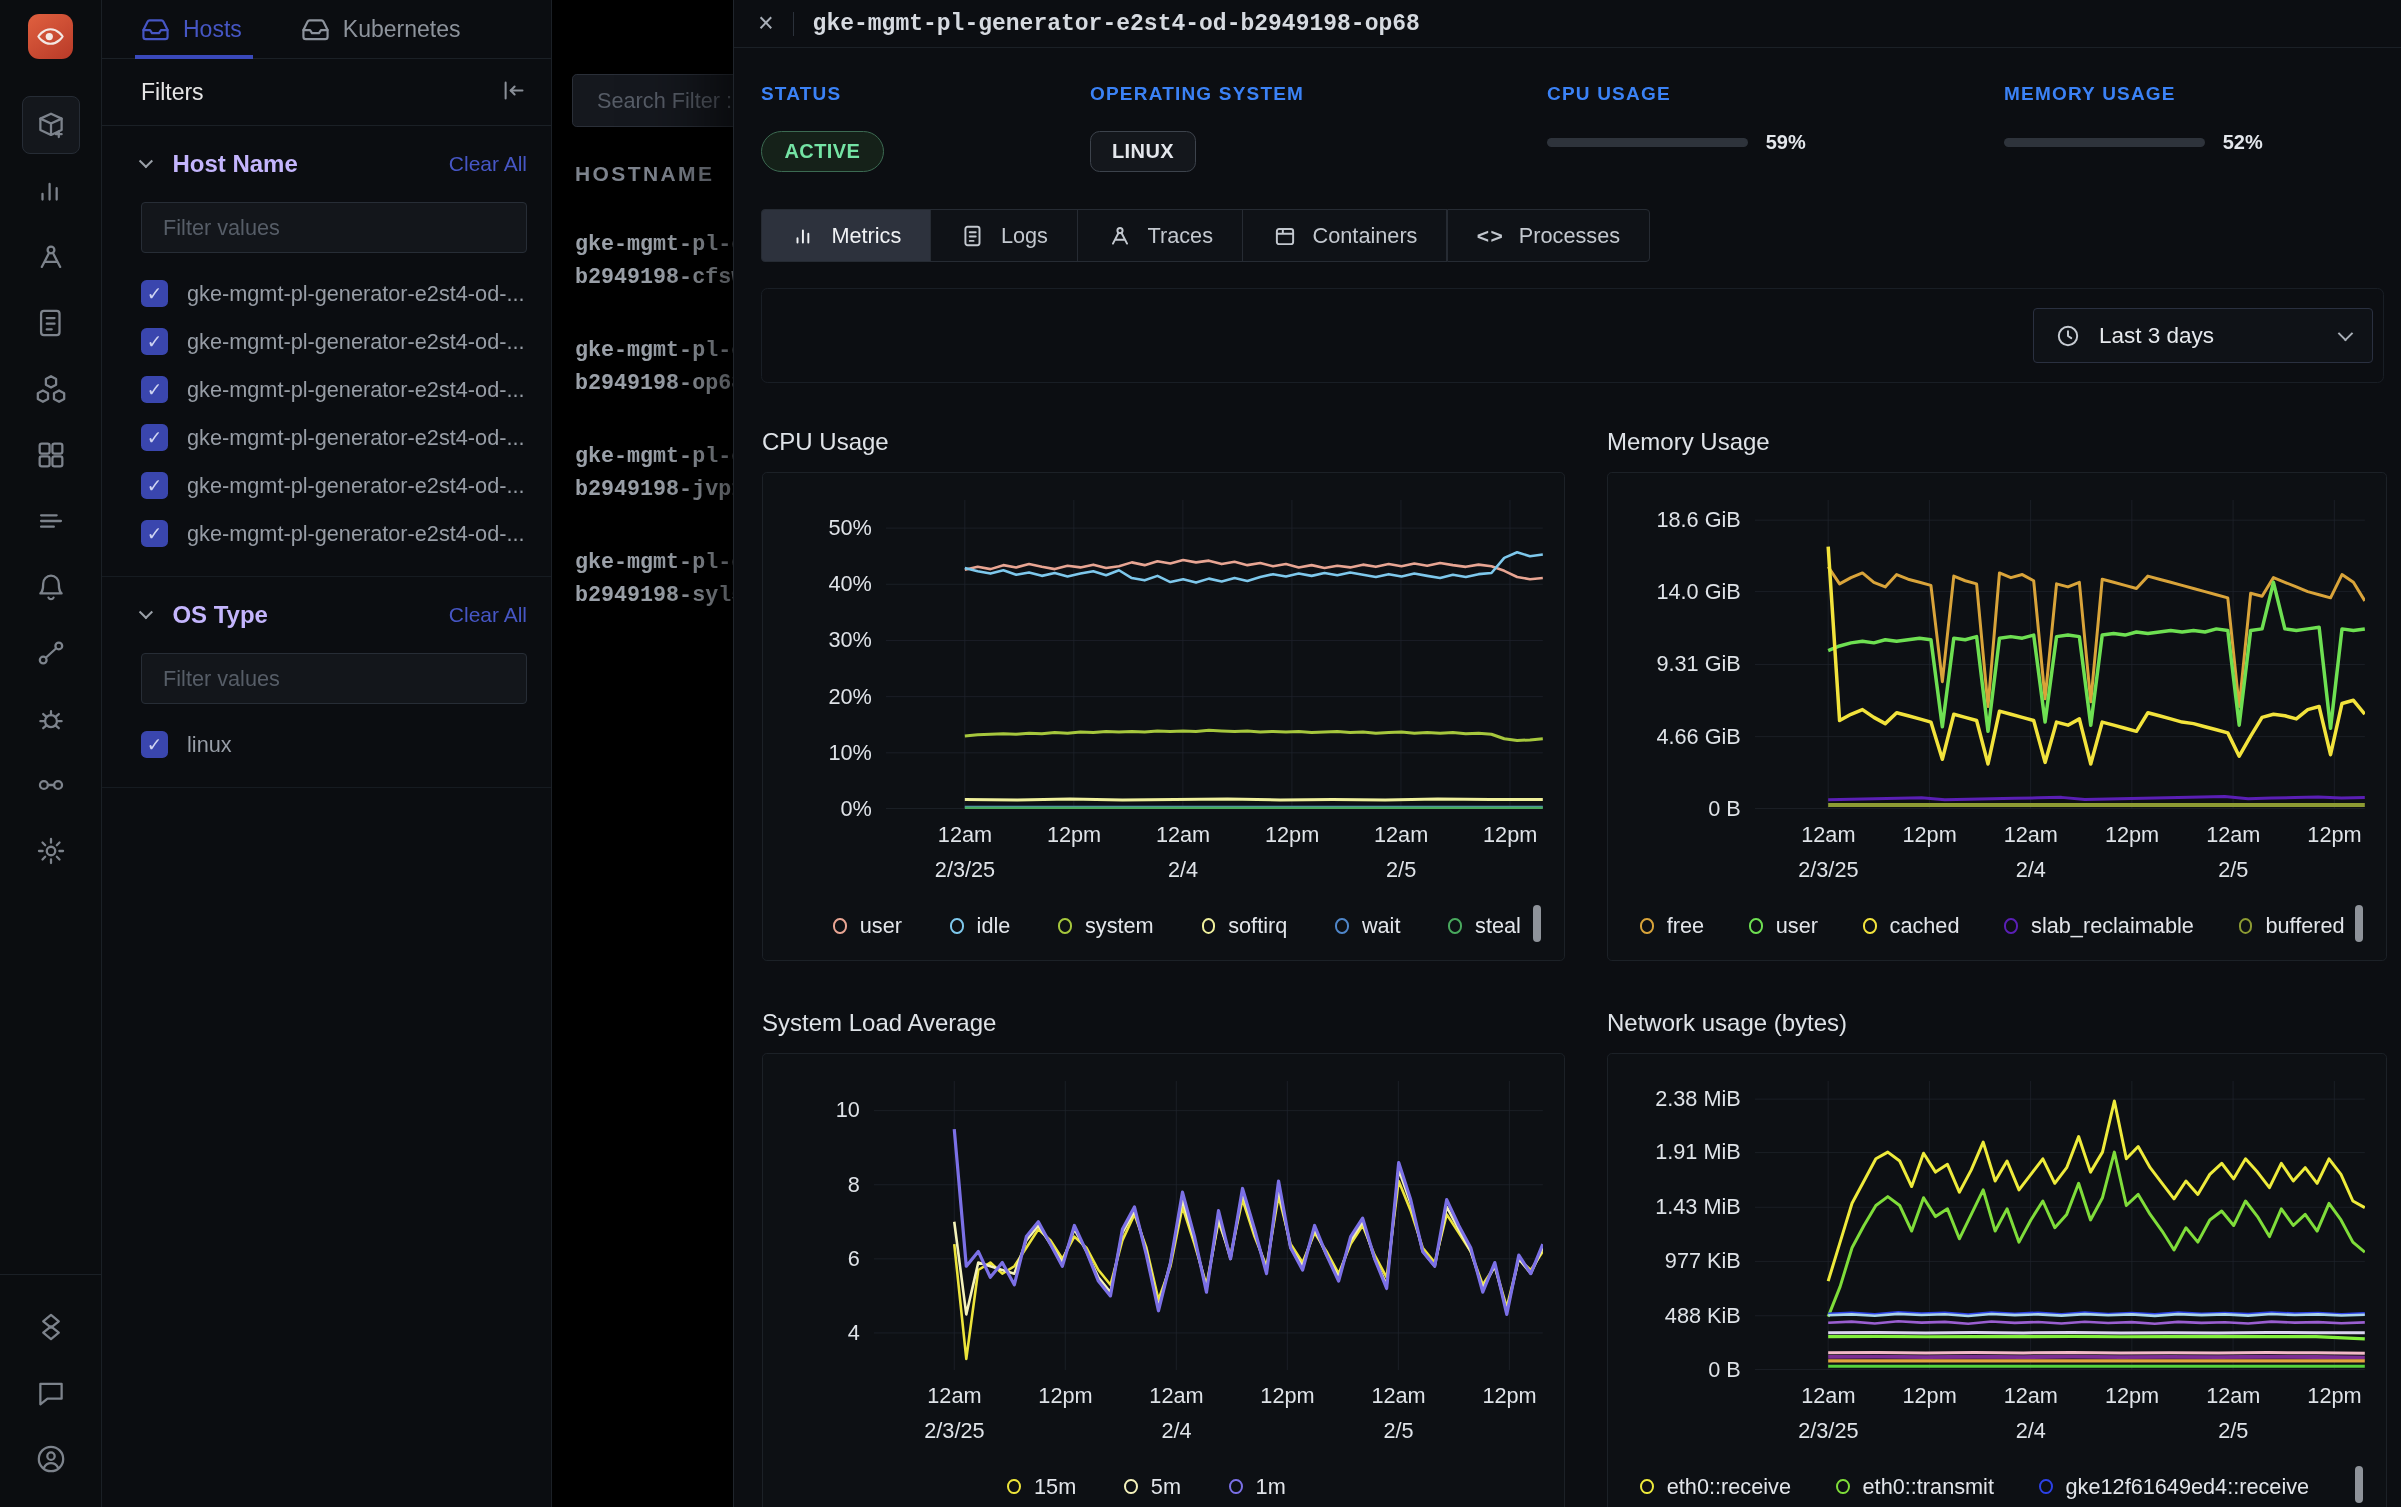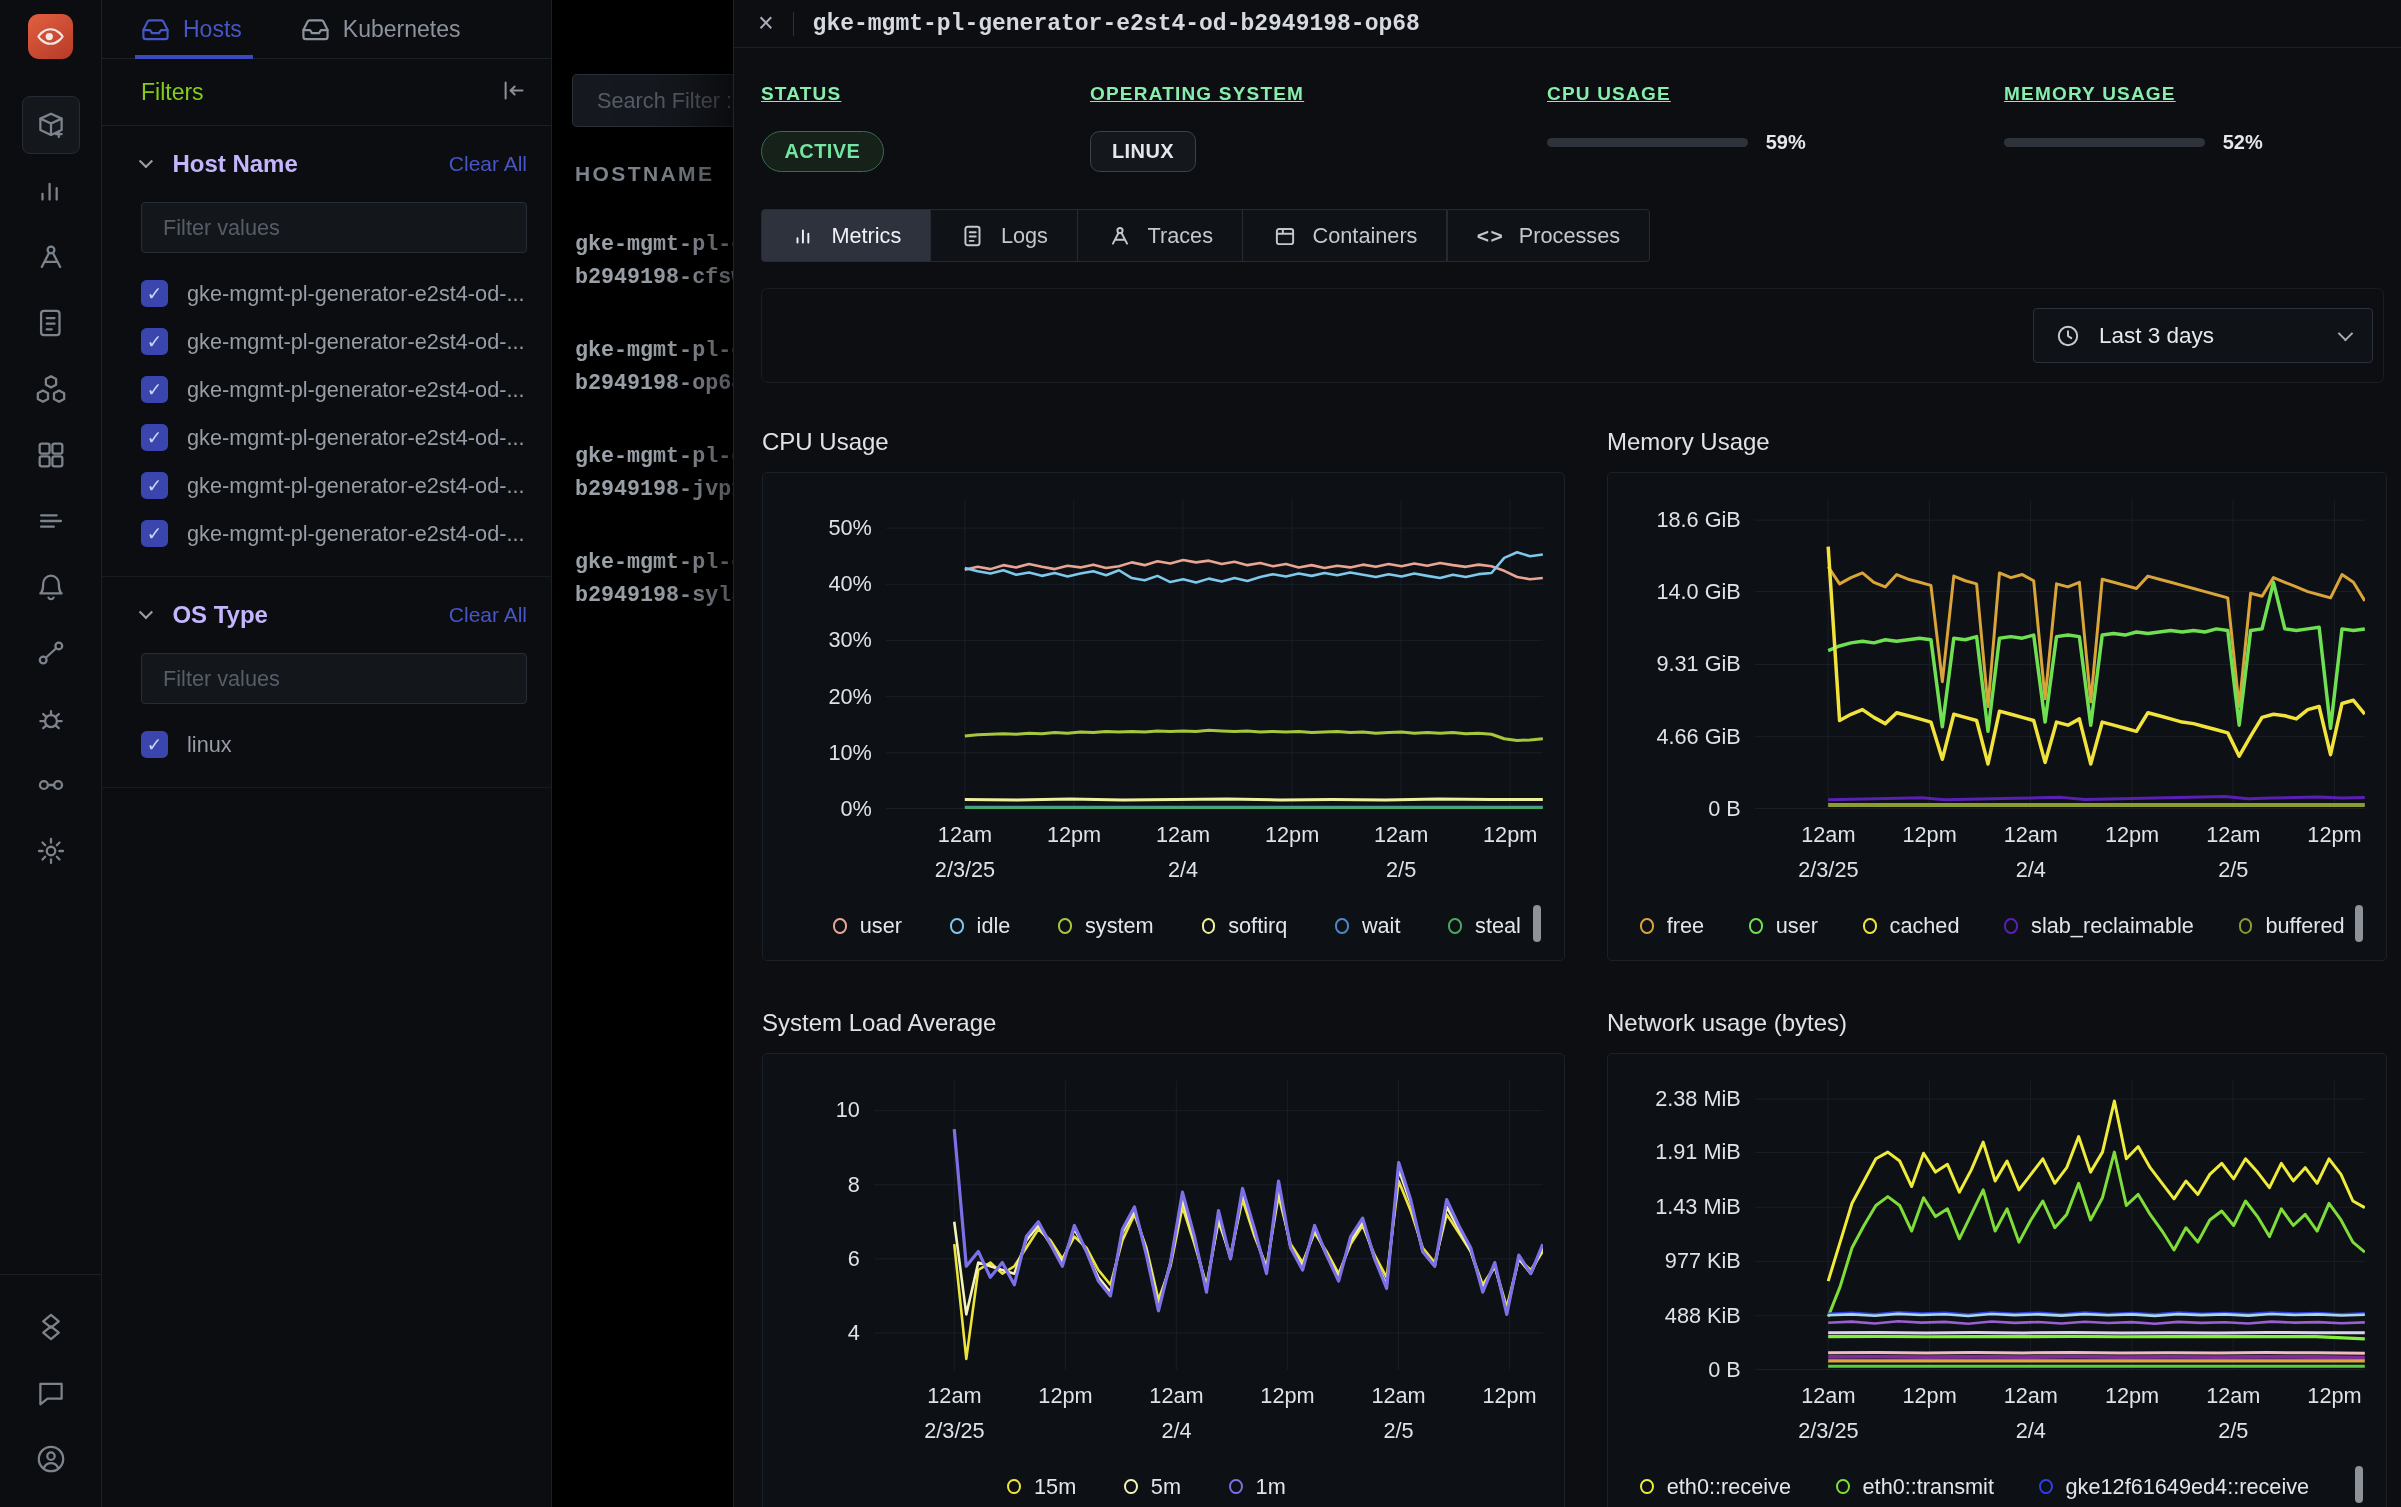--- a/index.html
+++ b/index.html
@@ -25,21 +25,21 @@
   .tabs-row { height:59px; display:flex; align-items:center; gap:59px; padding-left:39px; border-bottom:0.8px solid #1b2026; }
   .list-tab { display:flex; align-items:center; gap:13px; font-size:23px; position:relative; height:100%; }
   .list-tab svg { width:29px; height:29px; fill:none; stroke-width:1.8; stroke-linecap:round; stroke-linejoin:round; }
   .list-tab.active { color:#4656c4; }
   .list-tab.active svg { stroke:#4656c4; }
   .list-tab.inactive { color:#8d939c; }
   .list-tab.inactive svg { stroke:#8d939c; }
   .list-tab.active::after { content:""; position:absolute; left:-6.4px; right:-11.2px; bottom:-0.8px; height:4px; background:#3a49bb; }
   .filters-head { height:67px; display:flex; align-items:center; justify-content:space-between;
                   padding:0 24px 0 39px; border-bottom:0.8px solid #1b2026; }
-  .filters-title { font-size:23px; color:#84cc16; }
+  .filters-title { font-size:23px; color:#e5e5e5; }
   .collapse-ic svg { width:27px; height:27px; stroke:#8a8f98; fill:none; stroke-width:1.8; stroke-linecap:round; stroke-linejoin:round; }
   .fsection { padding:24px 24px 29px 39px; border-bottom:0.8px solid #161b21; }
   .fsection-head { display:flex; align-items:center; }
   .chev { width:10.4px; height:10.4px; border-left:2px solid #9aa0a8; border-bottom:2px solid #9aa0a8;
           transform:rotate(-45deg); margin-right:21px; margin-top:-4.8px; }
   .fsection-label { font-size:24px; color:#c4b5fd; font-weight:600; flex:1; }
   .clear-all { font-size:21px; color:#4656c4; }
   .filter-input { margin-top:24px; height:51px; background:#13161b; border:0.8px solid #272d36; border-radius:4px;
                   display:flex; align-items:center; padding-left:21px; }
   .filter-input span { font-size:21.7px; color:#565d67; }
@@ -62,21 +62,21 @@
   
   .drawer { position:absolute; left:733px; top:0; width:1669px; height:100%; background:#0c0e12;
             border-left:0.8px solid #20252c; box-shadow:-24px 0 64px rgba(0,0,0,.65); }
   .drawer-head { height:48px; display:flex; align-items:center; border-bottom:0.8px solid #1b2026; padding-left:24px; }
   .close-ic { font-size:27px; color:#a9afb8; line-height:1; }
   .head-div { width:0.8px; height:24px; background:#2b313a; margin:0 19px; }
   .drawer-title { font-family:"Liberation Mono","DejaVu Sans Mono",monospace; font-size:23px; font-weight:700; color:#d6dae0; }
 
   .status-row { display:flex; padding:35px 0 0 27px; }
   .stat-col { display:flex; flex-direction:column; }
-  .stat-label { font-size:19px; letter-spacing:1.2px; color:#86efac; font-weight:700;text-decoration:underline; }
+  .stat-label { font-size:19px; letter-spacing:1.2px; color:#3b82f6; font-weight:700; }
   .stat-value-wrap { margin-top:26px; display:flex; align-items:center; }
   .badge-active { padding:8px 22.5px; border-radius:802px; border:1.6px solid #3c6a52; background:#152119;
                   color:#74e3a4; font-size:20px; font-weight:700; letter-spacing:0.4px; }
   .badge-os { padding:8px 21px; border-radius:9.6px; border:1.6px solid #3d434c; background:#14171c;
               color:#e4e7ec; font-size:20px; font-weight:600; letter-spacing:0.4px; }
   .usage-bar { width:201px; height:8.8px; border-radius:4.8px; background:#2e333b; overflow:hidden; }
   .usage-fill { height:100%; border-radius:4.8px; background:#6fe2a2; }
   .usage-pct { margin-left:17.7px; font-size:20px; font-weight:700; color:#e4e7ec; }
   .w-status { width:329px; } .w-os { width:457px; } .w-cpu { width:457px; }
 

